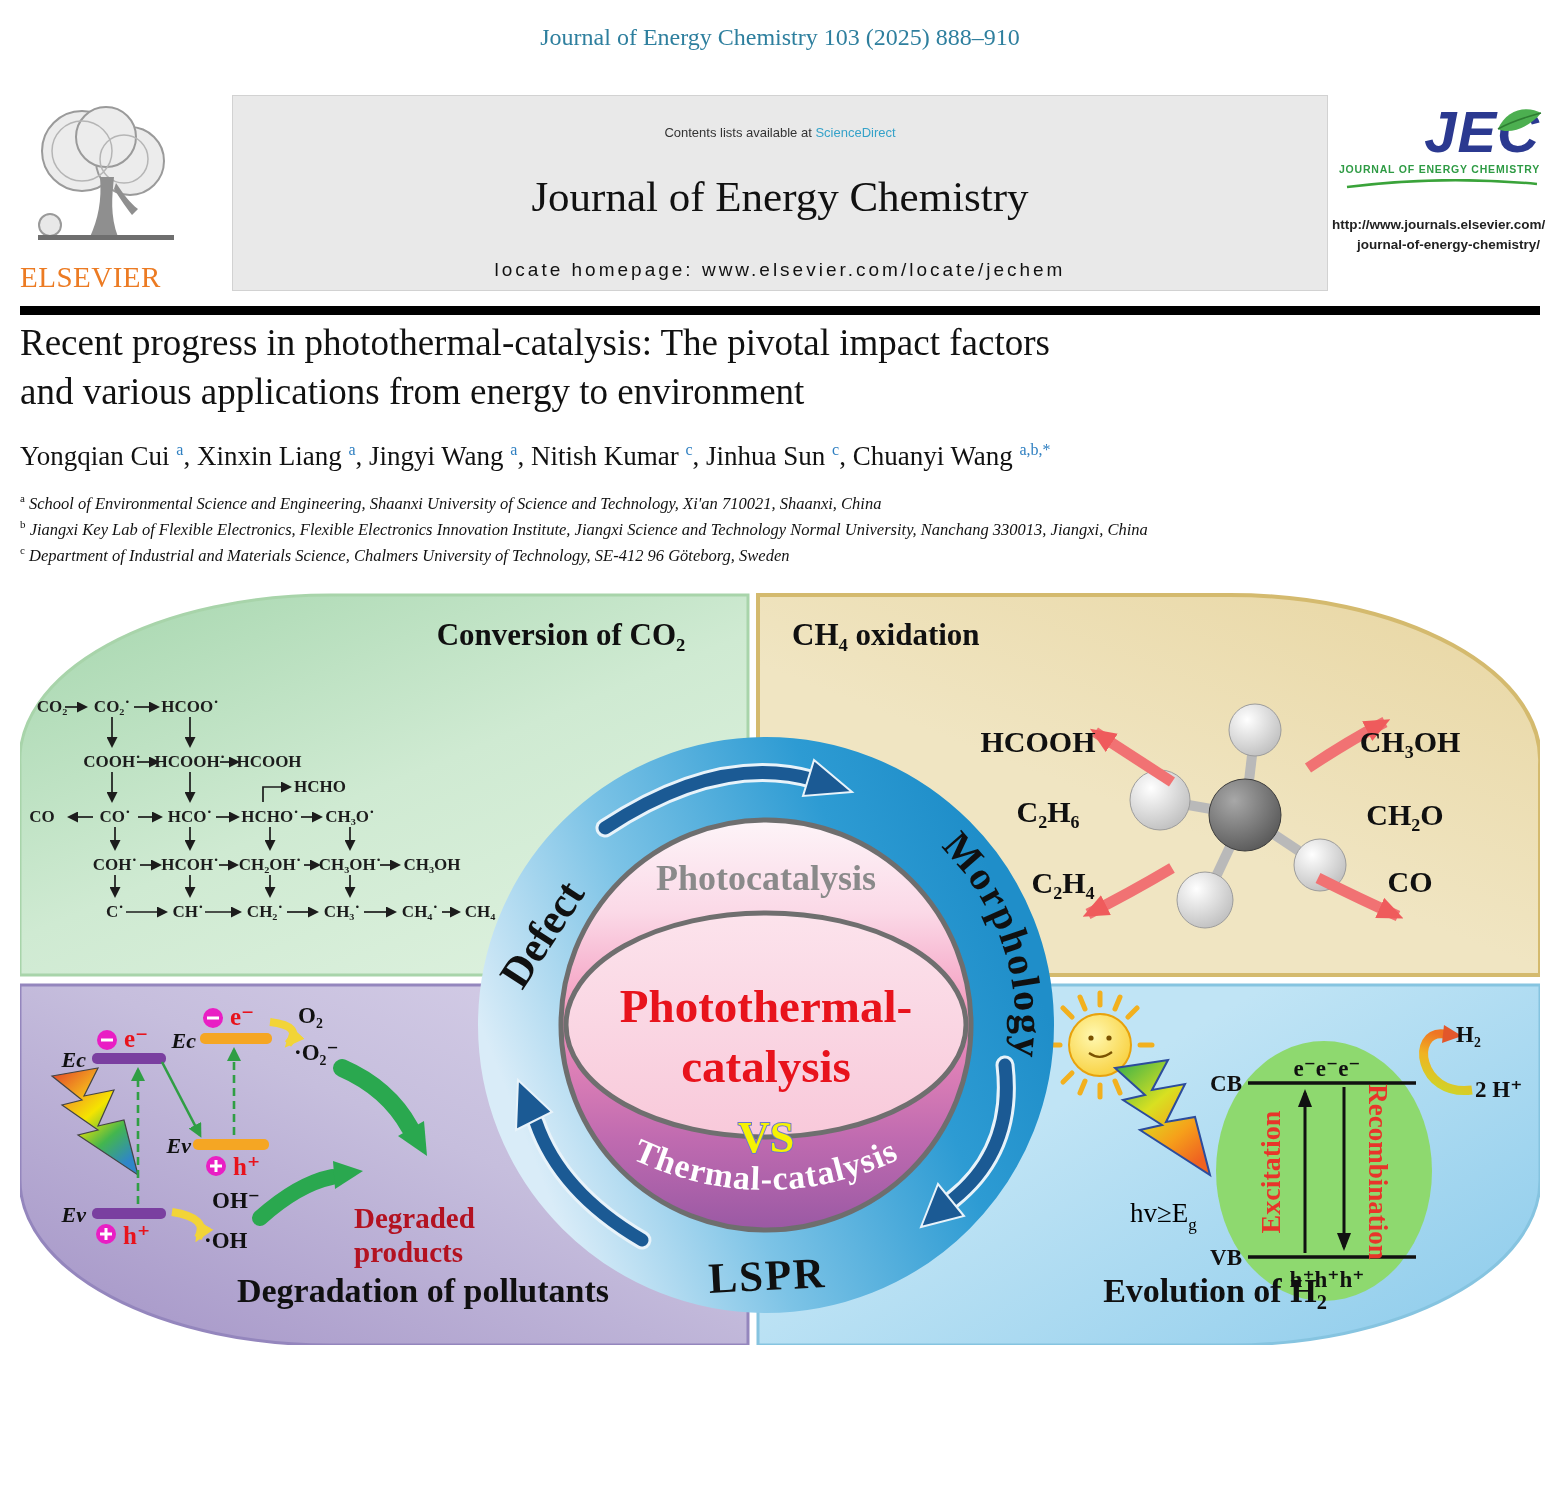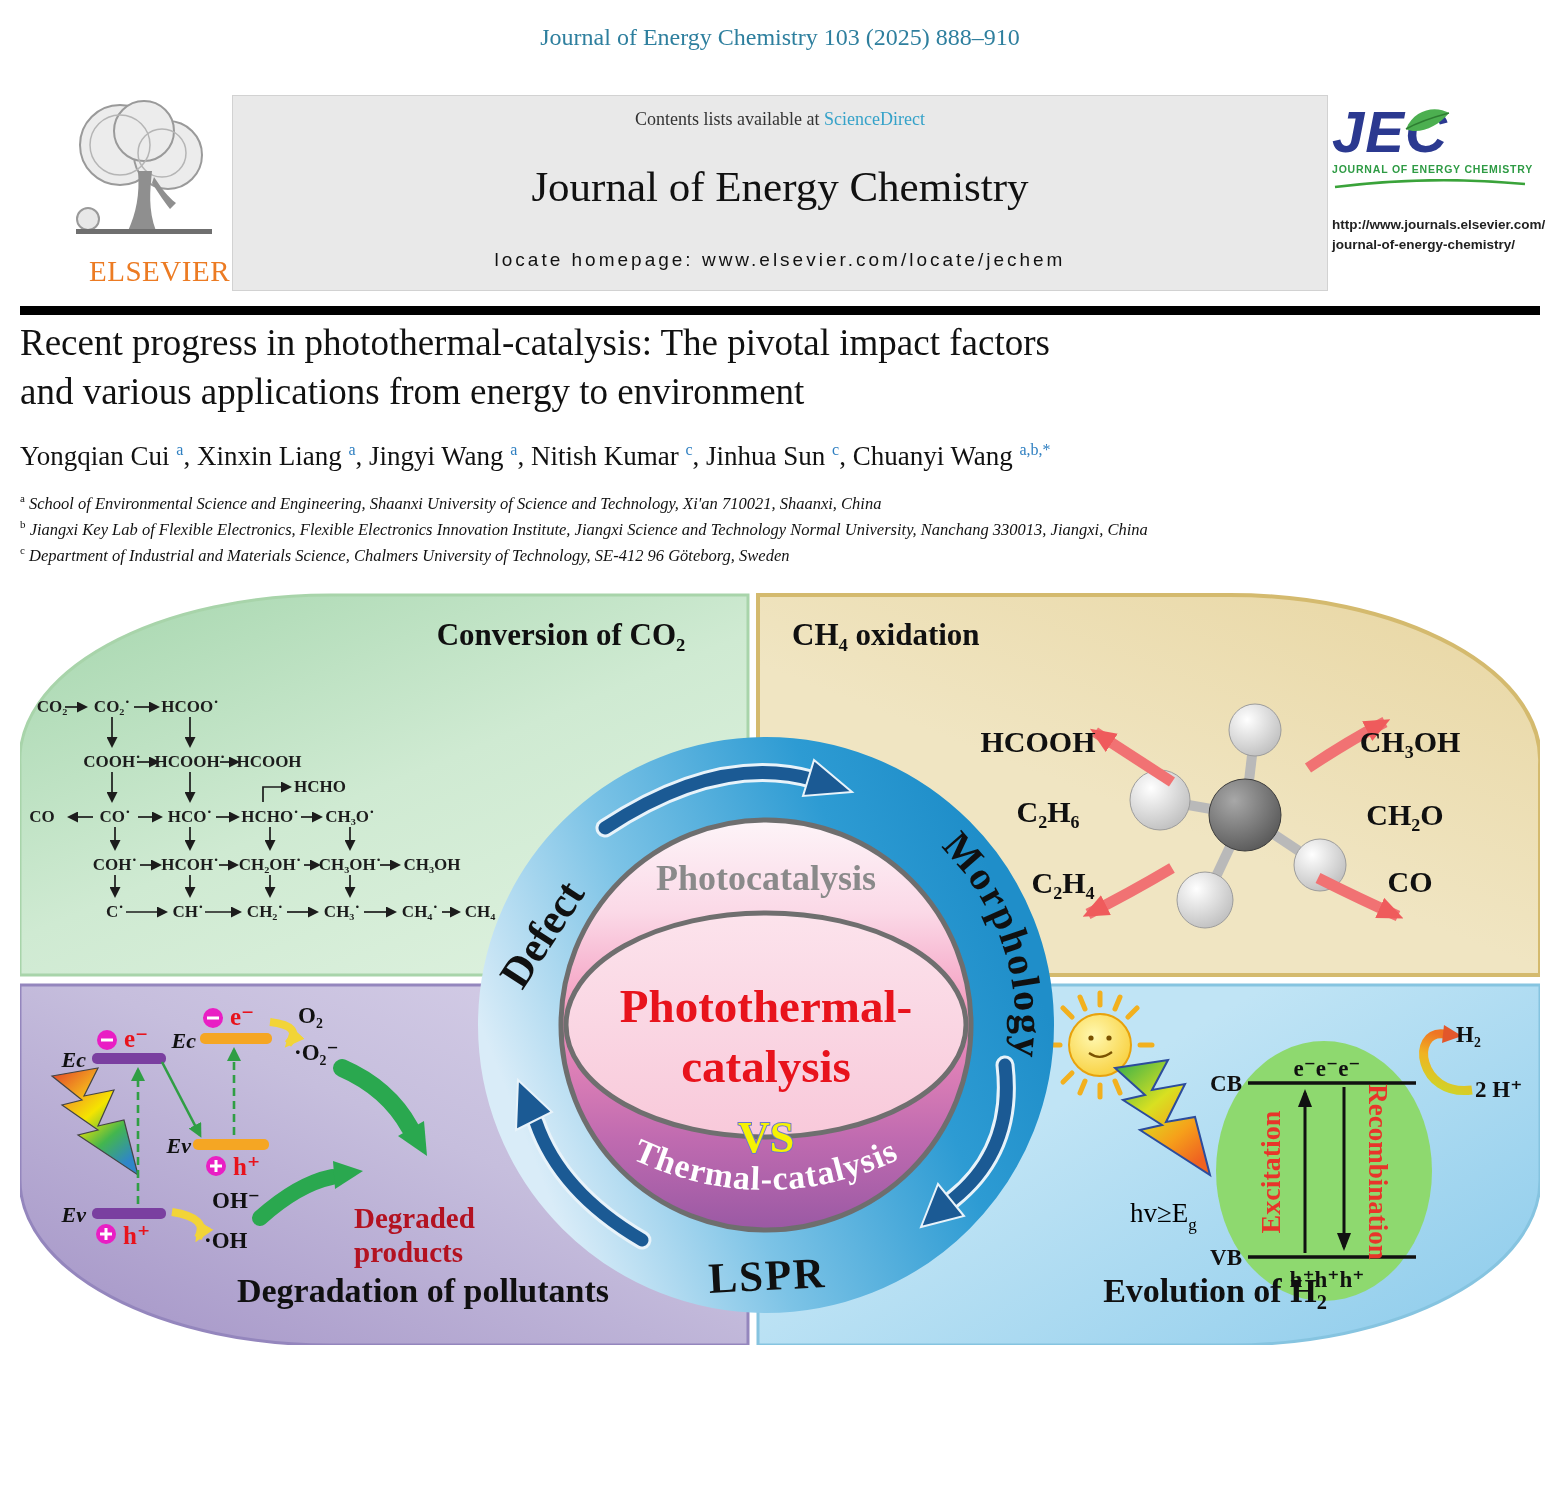--- a/index.html
+++ b/index.html
@@ -1,27 +1,27 @@
 <!DOCTYPE html>
 <html><head>
 <meta charset="utf-8">
 <style>
   html,body{margin:0;padding:0;background:#fff;}
   body{width:1560px;font-family:"Liberation Serif","DejaVu Serif",serif;color:#111;}
   .content{padding:0 20px;}
   .citation{padding-top:24px;text-align:center;font-size:24px;color:#2e7f9e;}
   .header-row{position:relative;margin-top:44px;height:198px;}
-  .els-block{position:absolute;left:0;top:2px;width:210px;text-align:right;}
+  .els-block{position:absolute;left:0;top:8px;width:210px;text-align:left;}
   .els-word{font-size:29px;color:#ec7b23;letter-spacing:.5px;margin-top:2px;font-weight:500;}
   .gray-bar{position:absolute;left:212px;top:0;width:1096px;height:196px;background:#e9e9e9;border:1px solid #d2d2d2;box-sizing:border-box;text-align:center;}
-  .contents-line{margin-top:13px;font-family:Liberation Serif, serif;font-size:18px;color:#333;}
+  .contents-line{margin-top:29px;font-family:Liberation Sans, sans-serif;font-size:13px;color:#333;}
   .sd-link{color:#35a2c9;cursor:pointer;}
   .journal-title{margin-top:32px;font-size:43px;color:#111;}
   .homepage-line{margin-top:38px;font-family:"Liberation Sans",sans-serif;font-size:19px;letter-spacing:3px;color:#111;}
-  .jec-block{position:absolute;right:0;top:8px;width:208px;text-align:left;}
+  .jec-block{position:absolute;right:0;top:8px;width:208px;text-align:right;}
   .jec-word{position:relative;display:inline-block;font-family:"Liberation Sans",sans-serif;font-weight:bold;font-style:italic;font-size:58px;line-height:1;color:#2b3990;letter-spacing:1px;}
   .jec-leaf{position:absolute;left:72px;top:2px;}
   .jec-sub{margin-top:2px;font-family:"Liberation Sans",sans-serif;font-weight:bold;font-size:10.5px;letter-spacing:.8px;color:#2e9b44;}
   .jec-urls{margin-top:22px;font-family:"Liberation Sans",sans-serif;font-weight:bold;font-size:13.5px;color:#222;line-height:1.5;}
   .black-rule{margin-top:13px;height:9px;background:#000;}
   .review{margin-top:24px;font-size:25px;}
   .title{margin-top:14px;font-size:37px;line-height:1.32;}
   .authors{margin-top:24px;font-size:27px;}
   .bsup{color:#2e7fc1;font-size:16px;}
   .bsep{white-space:pre;}

